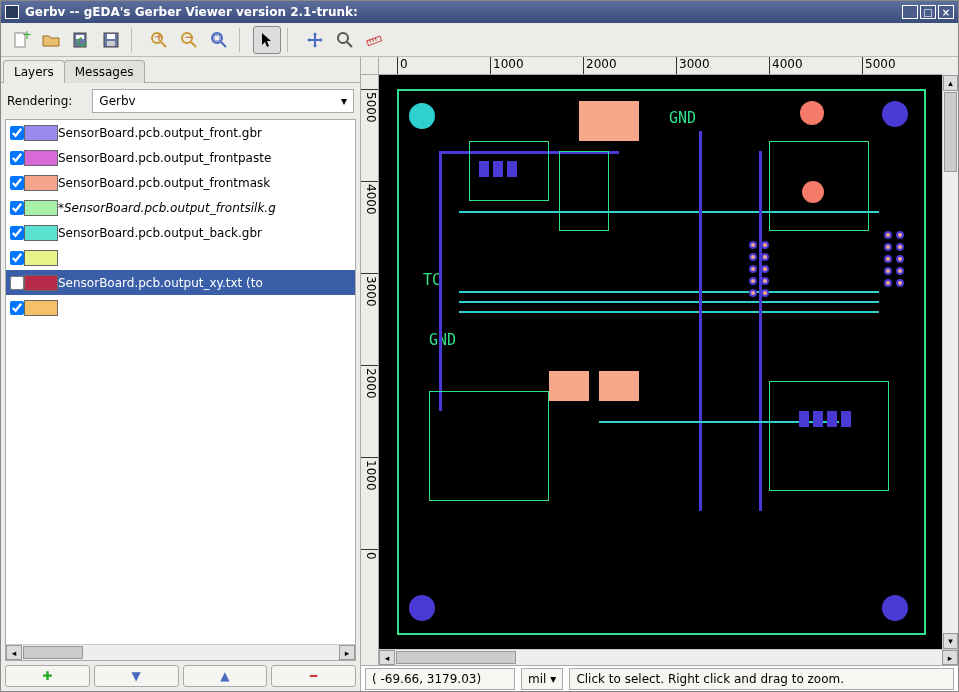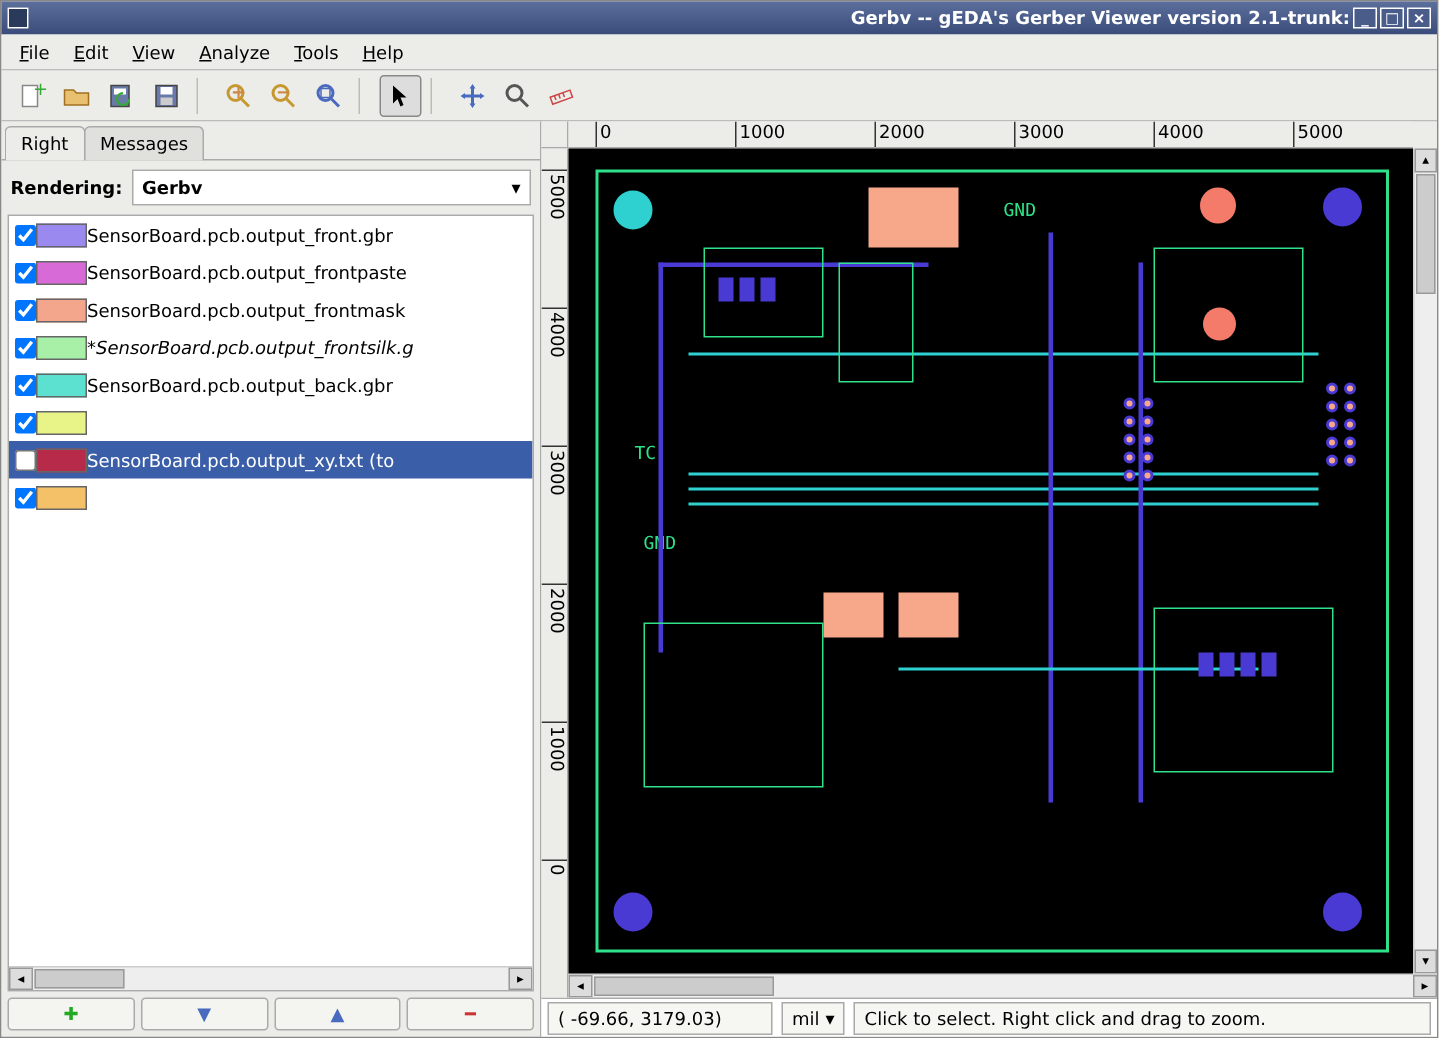--- a/index.html
+++ b/index.html
@@ -1,34 +1,34 @@
 <!DOCTYPE html>
 <html><head>
 <meta charset="utf-8">
 <style>
 * { box-sizing: border-box; margin: 0; padding: 0; font-family: "DejaVu Sans", "Bitstream Vera Sans", sans-serif; font-size: 12px; }
 html, body { width: 959px; height: 692px; overflow: hidden; background: #e8e8e4; }
 .window { width: 100%; height: 100%; display: flex; flex-direction: column; border: 1px solid #888; }
 .titlebar { height: 22px; background: linear-gradient(#5c6e9c, #3a4c7a); color: #fff; display: flex; align-items: center; padding: 0 4px; font-weight: bold; }
 .titlebar .icon { width: 14px; height: 14px; background: #2a3a5a; border: 1px solid #fff; margin-right: 6px; }
-.titlebar .title { flex: 1; text-align: right; }
+.titlebar .title { flex: 1; text-align: left; }
 .titlebar .ctl { width: 16px; height: 14px; border: 1px solid #fff; margin-left: 2px; display: flex; align-items: center; justify-content: center; font-size: 10px; cursor: pointer; background: #4a5c8a; }
 .menubar { height: 24px; background: #ecece8; border-bottom: 1px solid #bbb; display: flex; align-items: center; padding: 0 4px; }
 .menubar .menu { padding: 3px 8px; cursor: pointer; }
 .menubar .menu u { text-decoration: underline; }
 .toolbar { height: 34px; background: #ecece8; border-bottom: 1px solid #bbb; display: flex; align-items: center; padding: 2px 6px; gap: 2px; }
 .tbtn { width: 28px; height: 28px; border: 1px solid transparent; border-radius: 3px; display: flex; align-items: center; justify-content: center; cursor: pointer; }
 .tsep { width: 8px; height: 24px; border-left: 1px solid #bbb; margin: 0 4px; }
 .tbtn svg { width: 20px; height: 20px; }
 .body { flex: 1; display: flex; min-height: 0; }
 .sidebar { width: 360px; background: #ecece8; display: flex; flex-direction: column; border-right: 1px solid #aaa; }
 .tabs { height: 26px; display: flex; align-items: flex-end; padding: 0 2px; border-bottom: 1px solid #aaa; }
 .tab { padding: 4px 10px; border: 1px solid #aaa; border-bottom: none; background: #e0e0dc; border-top-left-radius: 4px; border-top-right-radius: 4px; margin-right: -1px; cursor: pointer; position: relative; top: 1px; }
 .tab.active { background: #ecece8; font-weight: normal; z-index: 2; }
-.rendering-row { display: flex; align-items: center; padding: 6px 6px; gap: 6px; font-weight: bold; }
+.rendering-row { display: flex; align-items: center; padding: 6px 6px; gap: 20px; }
 .rendering-row label { }
 .rendering-select { flex: 1; height: 24px; border: 1px solid #aaa; background: #fff; display: flex; align-items: center; padding: 0 6px; justify-content: space-between; cursor: pointer; }
 .layerlist { flex: 1; background: #fff; margin: 0 4px; border: 1px solid #aaa; overflow: hidden; position: relative; }
 .layer-row { display: flex; align-items: center; height: 25px; padding: 0 4px; gap: 0; white-space: nowrap; }
 .layer-row.sel { background: #3a5ea8; color: #fff; }
 .layer-row input[type=checkbox] { width: 14px; height: 14px; }
 .swatch { width: 34px; height: 16px; border: 1px solid #666; }
 .layer-row.italic .fname { font-style: italic; }
 .hscroll { height: 16px; border-top: 1px solid #ccc; background: #eee; position: absolute; bottom: 0; left: 0; right: 0; display: flex; }
 .hscroll .thumb { width: 60px; background: #ccc; border: 1px solid #999; margin: 1px; }
@@ -58,44 +58,36 @@
 .status-seg { border: 1px solid #aaa; padding: 3px 6px; background: #f6f6f2; }
 .status-seg.coords { width: 150px; }
 .status-seg.unit { display:flex; align-items:center; gap:4px; cursor:pointer; }
 .status-seg.msg { flex: 1; }
 
 .pcb { position: absolute; left: 18px; top: 14px; right: 16px; bottom: 14px; border: 2px solid #2fe28a; }
 .pad { position:absolute; background:#f8a88a; }
 .trace { position:absolute; background:#2fd0d0; }
 .traceb { position:absolute; background:#4a3ad4; }
 .circle { position:absolute; border-radius:50%; }
-.lbl { position:absolute; color:#2fe28a; font-size:12px; font-family: monospace; }
+.lbl { position:absolute; color:#2fe28a; font-size:15px; font-family: monospace; }
 .via { position:absolute; width:8px; height:8px; border-radius:50%; background:#f8a88a; border:2px solid #4a3ad4; }
 </style>
 </head>
 <body>
 
 <div class="window">
 
   <div class="titlebar">
     <div class="icon"></div>
     <div class="title">Gerbv -- gEDA's Gerber Viewer version 2.1-trunk:</div>
     <div class="ctl">_</div>
     <div class="ctl">□</div>
     <div class="ctl">×</div>
   </div>
 
-  <div class="menubar">
-    <div class="menu"><u>F</u><span>ile</span></div>
-    <div class="menu"><u>E</u>dit</div>
-    <div class="menu"><u>V</u>iew</div>
-    <div class="menu"><u>A</u>nalyze</div>
-    <div class="menu"><u>T</u>ools</div>
-    <div class="menu"><u>H</u>elp</div>
-  </div>
 
   <div class="toolbar">
     <div class="tbtn">
         <svg viewBox="0 0 20 20">
           <rect x="4" y="3" width="10" height="14" fill="#fff" stroke="#888"></rect>
           <text x="11" y="9" font-size="9" fill="#3a3">+</text>
         </svg>
       </div>
     <div class="tbtn">
         <svg viewBox="0 0 20 20">
@@ -163,21 +155,21 @@
           <line x1="8" y1="8" x2="8" y2="11" stroke="#c44" transform="rotate(-20 10 10)"></line>
           <line x1="11" y1="8" x2="11" y2="11" stroke="#c44" transform="rotate(-20 10 10)"></line>
         </svg>
       </div>
   </div>
 
   <div class="body">
 
     <div class="sidebar">
       <div class="tabs">
-        <div class="tab active">Right</div>
+        <div class="tab active">Layers</div>
         <div class="tab">Messages</div>
       </div>
       <div class="rendering-row">
         <label>Rendering:</label>
         <div class="rendering-select">
           <span>Gerbv</span>
           <span>▾</span>
         </div>
       </div>
       <div class="layerlist" id="layerlist">

